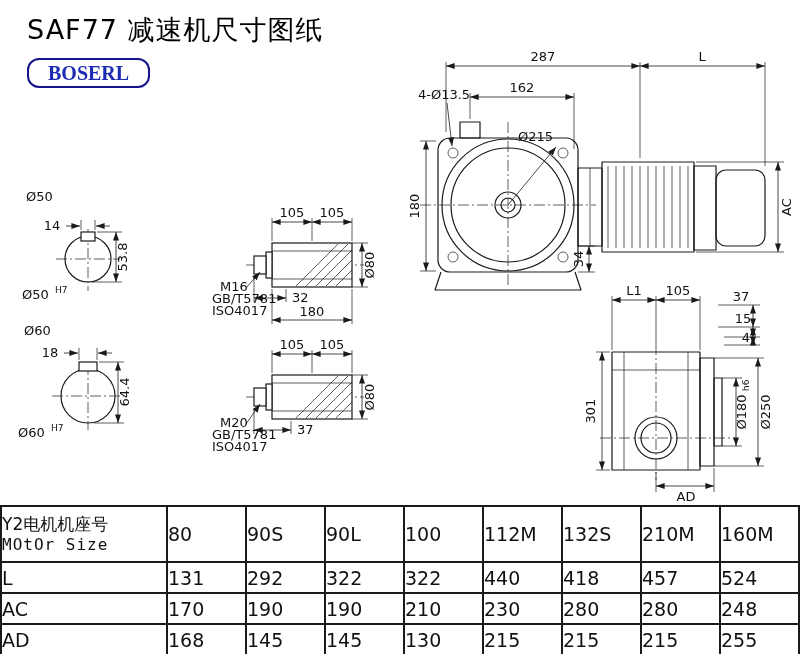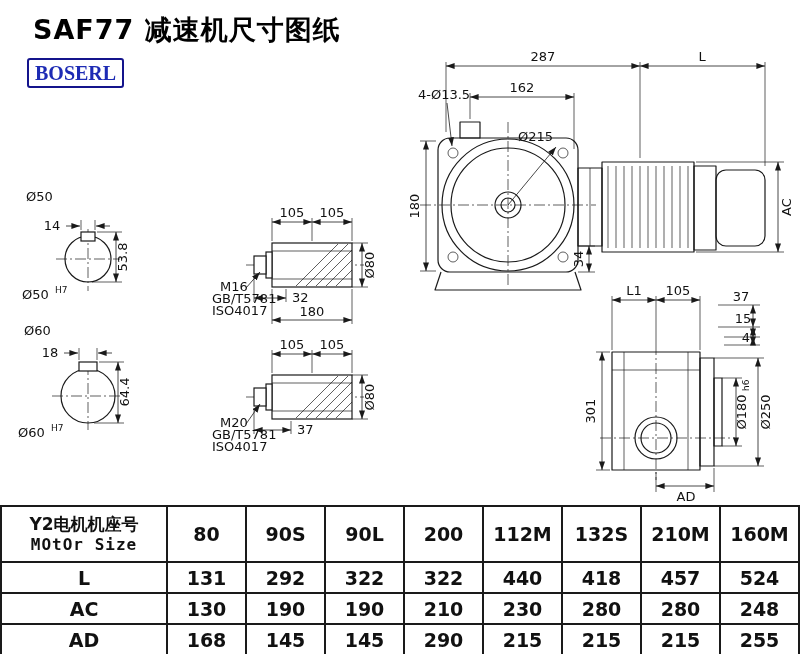--- a/index.html
+++ b/index.html
@@ -1,35 +1,35 @@
 <!DOCTYPE html>
 <html><head>
 <meta charset="utf-8">
 <style>
   html,body{margin:0;padding:0}
   body{width:800px;height:654px;position:relative;background:#fff;overflow:hidden;
        font-family:"DejaVu Sans",sans-serif;color:#111}
-  .title{position:absolute;left:33px;top:12px;font-size:27px;font-weight:bold;
+  .title{position:absolute;left:27px;top:12px;font-size:27px;font-weight:normal;
          letter-spacing:1px;color:#000;white-space:nowrap}
-  .logo{position:absolute;left:27px;top:58px;border:2px solid #14148c;border-radius:3px;
-        padding:0 6px;font-family:"Liberation Serif",serif;font-size:20px;font-weight:bold;
+  .logo{position:absolute;left:27px;top:58px;border:2px solid #14148c;border-radius:12px;
+        padding:0 19px;font-family:"Liberation Serif",serif;font-size:20px;font-weight:bold;
         color:#1d2bb4;line-height:26px}
   svg.drawing{position:absolute;left:0;top:0}
   svg .ln{fill:none;stroke:#1a1a1a;stroke-width:1.2;stroke-linejoin:round}
   svg .fw{fill:#fff;stroke:#1a1a1a;stroke-width:1.2}
   svg .tn{fill:none;stroke:#1a1a1a;stroke-width:.7}
   svg .cl{fill:none;stroke:#1a1a1a;stroke-width:.7;stroke-dasharray:11 3 2 3}
   svg .dm{fill:none;stroke:#1a1a1a;stroke-width:.8;marker-start:url(#arr);marker-end:url(#arr)}
   svg .de{fill:none;stroke:#1a1a1a;stroke-width:.8;marker-end:url(#arr)}
   svg text{font-family:"DejaVu Sans",sans-serif;font-size:13px;fill:#111}
   svg .sm{font-size:9px}
   table.dim-table{position:absolute;left:0;top:505px;width:800px;border-collapse:collapse;
         table-layout:fixed;background:#fff}
-  .dim-table th,.dim-table td{border:2px solid #1a1a1a;text-align:center;vertical-align:middle;
-        font-weight:bold;font-size:19px;color:#111;padding:0}
+  .dim-table th,.dim-table td{border:2px solid #1a1a1a;text-align:left;vertical-align:middle;
+        font-weight:normal;font-size:19px;color:#111;padding:0}
   .dim-table tr{height:31px}
   .dim-table tr.hd{height:56px}
   .hd-cn{font-size:17px;line-height:22px}
   .hd-en{font-family:"DejaVu Sans Mono",monospace;font-size:16px;line-height:20px;letter-spacing:1px}
 </style>
 </head>
 <body>
 
 <div class="title">SAF77 减速机尺寸图纸</div>
 <div class="logo">BOSERL</div>
@@ -277,53 +277,53 @@
   </colgroup>
   <tbody>
       <tr class="hd">
     <th>
       <div class="hd-cn">Y2电机机座号</div>
       <div class="hd-en">MOtOr Size</div>
     </th>
     <th>80</th>
     <th>90S</th>
     <th>90L</th>
-    <th>200</th>
+    <th>100</th>
     <th>112M</th>
     <th>132S</th>
     <th>210M</th>
     <th>160M</th>
   </tr>
   <tr>
     <th>L</th>
     <td>131</td>
     <td>292</td>
     <td>322</td>
     <td>322</td>
     <td>440</td>
     <td>418</td>
     <td>457</td>
     <td>524</td>
   </tr>
   <tr>
     <th>AC</th>
-    <td>130</td>
+    <td>170</td>
     <td>190</td>
     <td>190</td>
     <td>210</td>
     <td>230</td>
     <td>280</td>
     <td>280</td>
     <td>248</td>
   </tr>
   <tr>
     <th>AD</th>
     <td>168</td>
     <td>145</td>
     <td>145</td>
-    <td>290</td>
+    <td>130</td>
     <td>215</td>
     <td>215</td>
     <td>215</td>
     <td>255</td>
   </tr>
 </tbody>
   </table>
 
 </body></html>

